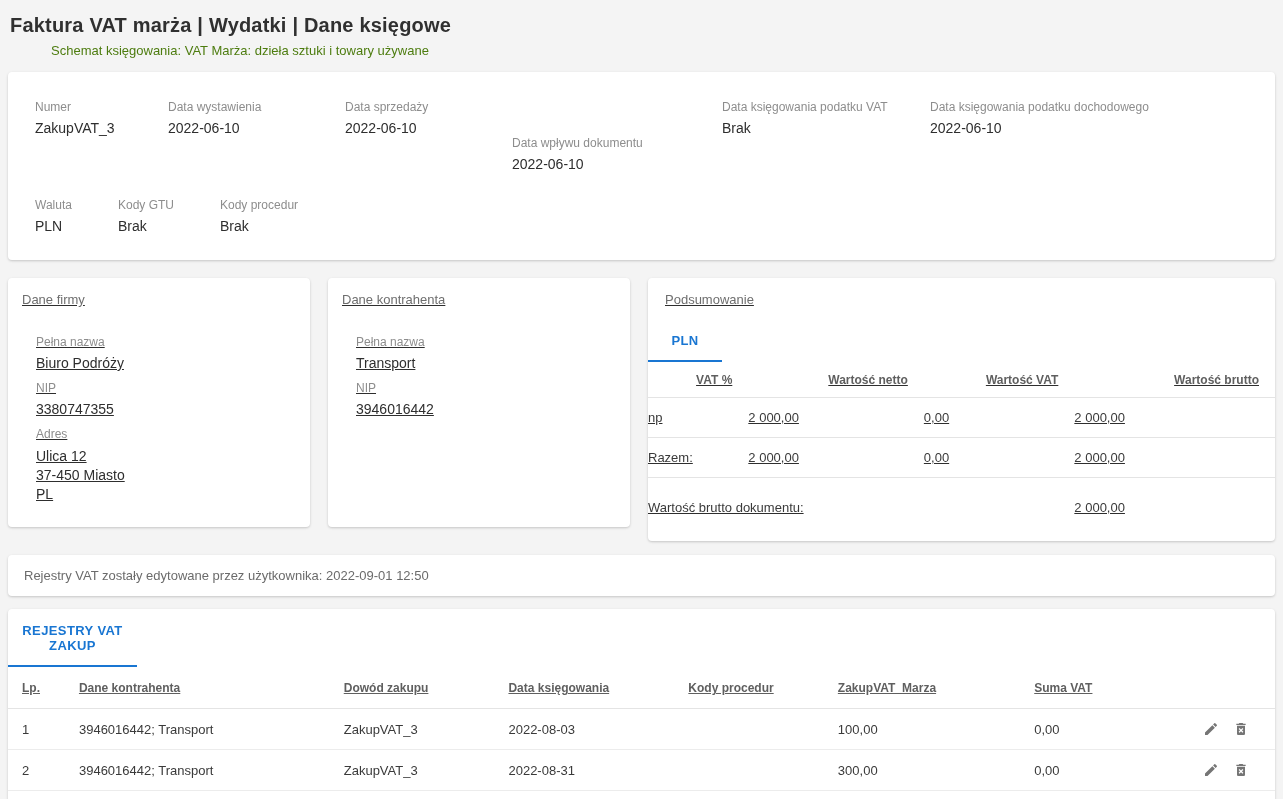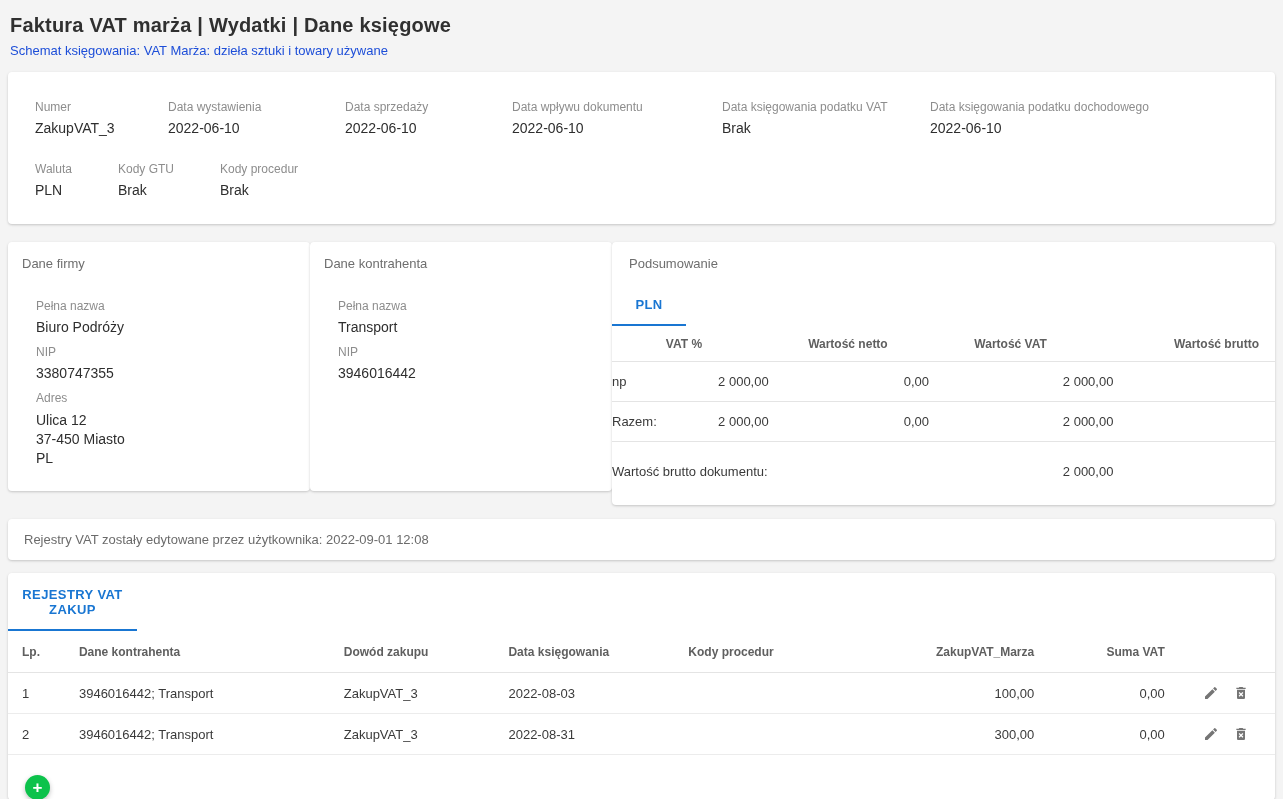--- a/index.html
+++ b/index.html
@@ -7,44 +7,44 @@
   body {
     width: 1283px; min-height: 799px;
     font-family: "Liberation Sans", sans-serif;
     color: #2e2e2e;
   }
   .page { padding: 10px 8px 10px 8px; }
 
   
   .page-header { padding: 4px 0 14px 2px; }
   .page-header h1 { font-size: 20px; font-weight: 600; color: #303030; letter-spacing: .2px; }
-  .page-header .subtitle { font-size: 13px; color: #1d4ed8; margin-top: 6px; }
+  .page-header .subtitle { font-size: 13px; color: #4d7c0f; margin-top: 6px; margin-left: 41px; }
 
   
   .card {
     background: #fff; border-radius: 4px;
     box-shadow: 0 1px 3px rgba(0,0,0,.12), 0 1px 2px rgba(0,0,0,.08);
   }
 
   
   .doc-card { padding: 28px 24px 26px 27px; }
   .fields-row { display: flex; }
   .fields-row + .fields-row { margin-top: 26px; }
   .field .label { font-size: 12px; color: #8d8d8d; margin-bottom: 6px; }
   .field .value { font-size: 14px; color: #2e2e2e; }
   .r1 .field:nth-child(1){ width:133px; }
   .r1 .field:nth-child(2){ width:177px; }
   .r1 .field:nth-child(3){ width:167px; }
-  .r1 .field:nth-child(4){ width:210px; }
+  .r1 .field:nth-child(4){ width:210px;margin-top:36px; }
   .r1 .field:nth-child(5){ width:208px; }
   .r2 .field:nth-child(1){ width:83px; }
   .r2 .field:nth-child(2){ width:102px; }
 
   
-  .mid-grid { display: grid; grid-template-columns: 302px 302px 1fr; margin-top: 18px; align-items: start; }
+  .mid-grid { display: grid; grid-template-columns: 302px 302px 1fr; gap: 18px; margin-top: 18px; align-items: start; text-decoration: underline; }
   .small-card { padding: 14px 16px 16px 14px; min-height: 249px; }
   .card-title { font-size: 13px; color: #6e6e6e; }
   .small-card .fields { margin: 28px 0 0 14px; }
   .small-card .field + .field { margin-top: 10px; }
   .multiline { white-space: pre-line; line-height: 1.35; }
 
   
   .summary-card { padding-top: 14px; min-height: 255px; }
   .summary-card .card-title { padding-left: 17px; }
   .tab {
@@ -68,28 +68,28 @@
 
   
   .info-bar { margin-top: 14px; padding: 13px 16px; font-size: 13px; color: #6b6b6b; }
 
   
   .registry-card { margin-top: 13px; padding-top: 0; }
   .registry-card .tab { width: 129px; padding: 14px 0 12px 0; }
   .registry-table { table-layout: fixed; }
   .registry-table th {
     font-size: 12px; color: #5f5f5f; font-weight: 700; text-align: left;
-    padding: 14px 0 13px 0; border-bottom: 1px solid #e4e4e4;
+    padding: 14px 0 13px 0; border-bottom: 1px solid #e4e4e4; text-decoration: underline;
   }
   .registry-table td {
     font-size: 13px; color: #3a3a3a; text-align: left;
     padding: 12px 0; border-bottom: 1px solid #ececec;
   }
   .registry-table .pad-l { padding-left: 14px; }
-  .registry-table .num { text-align: right; }
+  .registry-table .num { }
   .registry-table col.cc1 { width: 5.6%; }  .registry-table col.cc2 { width: 20.9%; }
   .registry-table col.cc3 { width: 13%; }   .registry-table col.cc4 { width: 14.2%; }
   .registry-table col.cc5 { width: 11.8%; } .registry-table col.cc6 { width: 15.5%; }
   .registry-table col.cc7 { width: 10.3%; } .registry-table col.cc8 { width: 8.7%; }
   .actions { display: flex; justify-content: flex-end; gap: 14px; padding-right: 26px; }
   .icon-btn { background: none; border: none; cursor: pointer; padding: 0; line-height: 0; }
   .icon-btn svg { width: 16px; height: 16px; fill: #757575; }
 
   .fab {
     width: 25px; height: 25px; border-radius: 50%;
@@ -216,21 +216,21 @@
           <tr class="footer">
             <td colspan="3">Wartość brutto dokumentu:</td>
             <td>2 000,00</td>
           </tr>
         </tbody>
       </table>
     </section>
   </div>
 
   <section class="card info-bar">
-    <span>Rejestry VAT zostały edytowane przez użytkownika: 2022-09-01 12:08</span>
+    <span>Rejestry VAT zostały edytowane przez użytkownika: 2022-09-01 12:50</span>
   </section>
 
   <section class="card registry-card">
     <div class="tab">REJESTRY VAT ZAKUP</div>
     <table class="registry-table">
       <colgroup>
         <col class="cc1">
           <col class="cc2">
           <col class="cc3">
           <col class="cc4">

